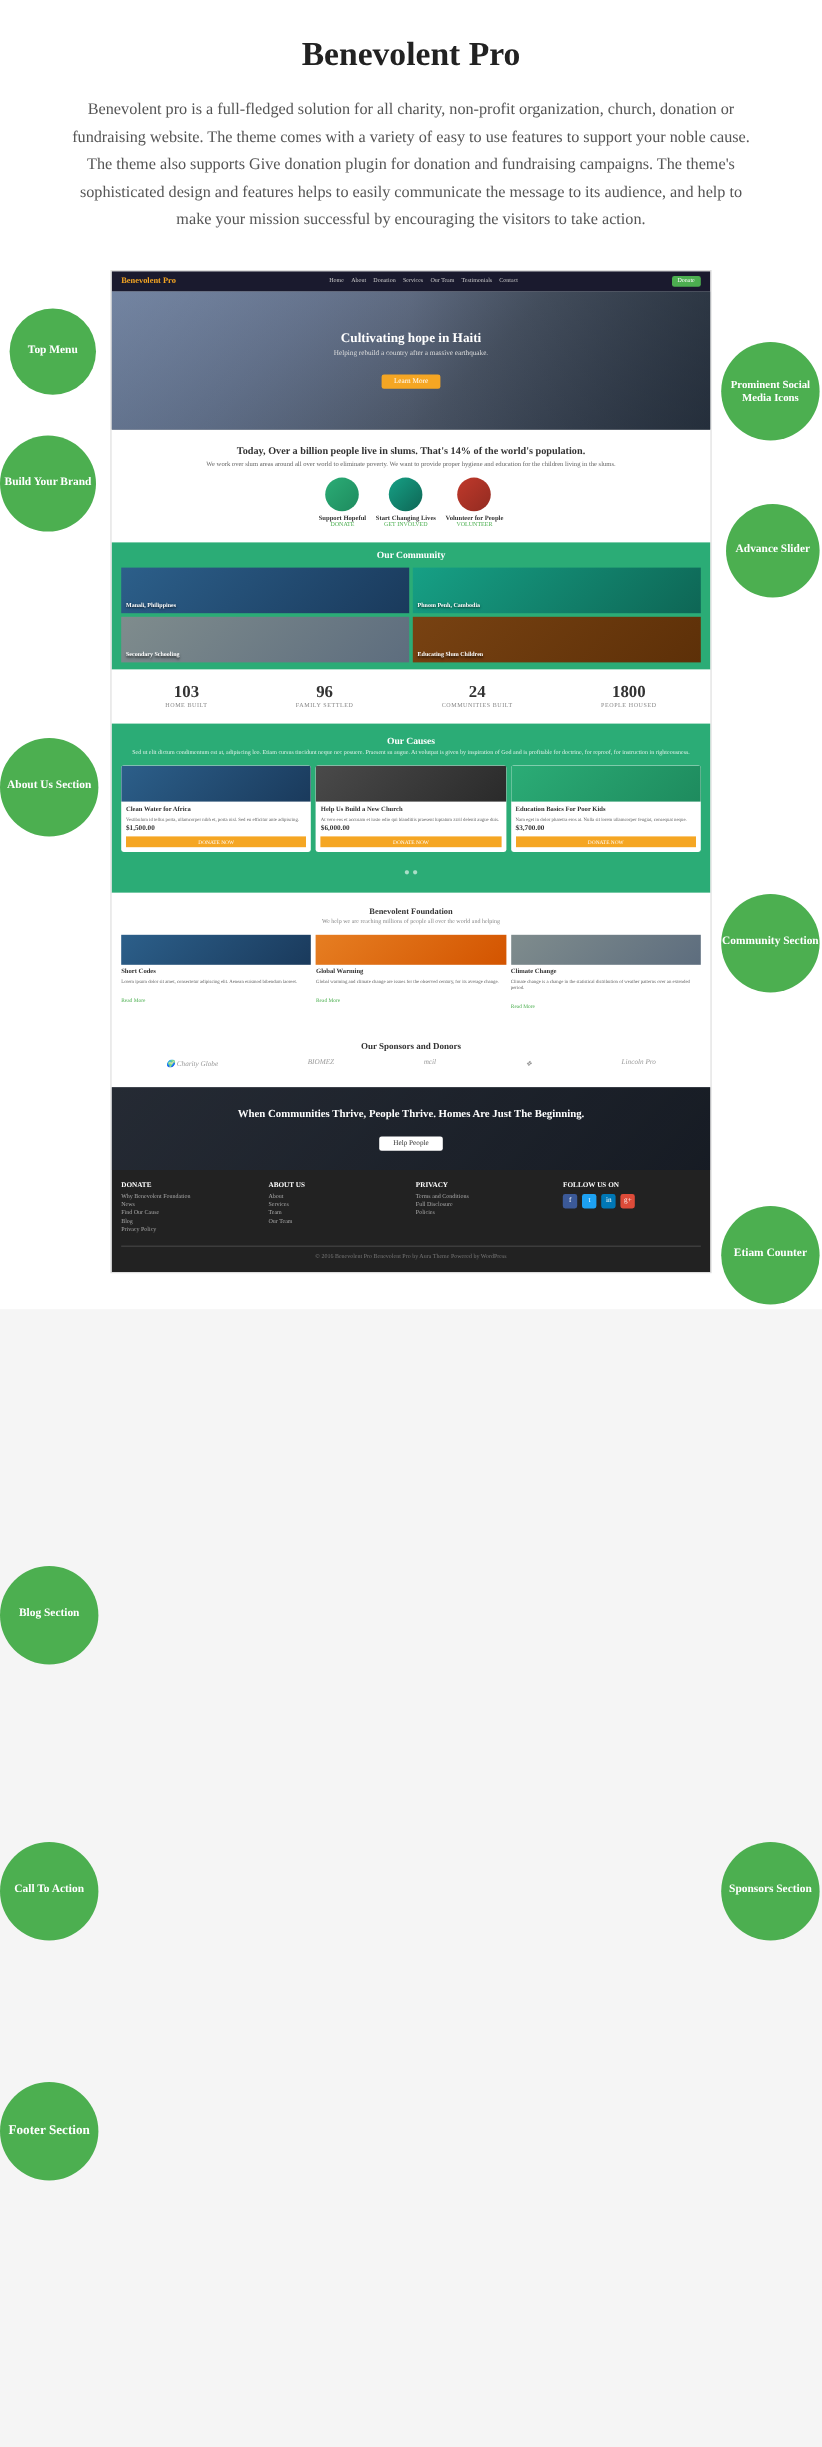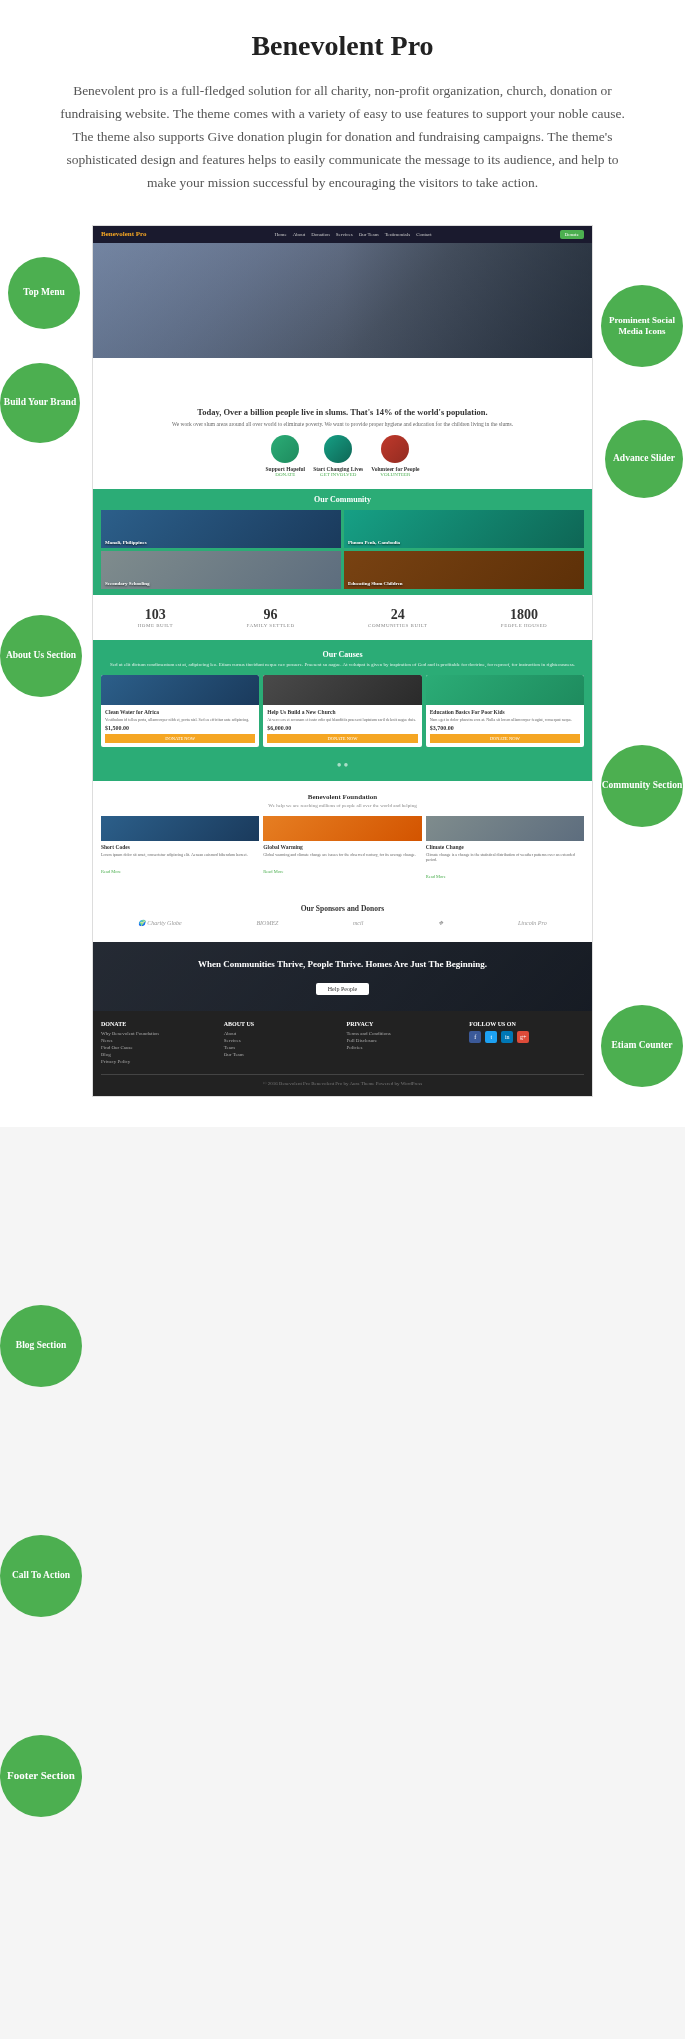--- a/index.html
+++ b/index.html
@@ -114,21 +114,20 @@
       border-radius: 2px;
       font-size: 6px;
       display: inline-block;
     }
 
     
     .preview-about {
       background: #fff;
       padding: 12px 10px;
       text-align: center;
-      margin-top: 37px;
     }
     .preview-about-title {
       font-size: 8.5px;
       color: #333;
       font-weight: bold;
       margin-bottom: 4px;
     }
     .preview-about-sub {
       font-size: 5.5px;
       color: #666;
@@ -476,20 +475,23 @@
 
     <div class="bubble" style="width:82px;height:82px;right:2px;top:520px;font-size:9.5px;">
       <span>Community Section</span>
     </div>
 
     <div class="bubble" style="width:82px;height:82px;right:2px;top:780px;font-size:9.5px;">
       <span>Etiam Counter</span>
     </div>
 
 
+    <div class="bubble" style="width:82px;height:82px;right:2px;top:1310px;font-size:9.5px;">
+      <span>Sponsors Section</span>
+    </div>
 
     <div class="website-preview" style="margin: 0 92px 0 92px;">
 
       <div class="preview-navbar">
         <span class="preview-navbar-logo">Benevolent Pro</span>
         <div class="preview-navbar-links">
           <span>Home</span>
           <span>About</span>
           <span>Donation</span>
           <span>Services</span>
@@ -497,20 +499,25 @@
           <span>Testimonials</span>
           <span>Contact</span>
         </div>
         <span class="preview-navbar-btn">Donate</span>
       </div>
 
       <div class="preview-hero-content" style="min-height:115px;background:linear-gradient(rgba(40,50,60,0.55),rgba(30,40,50,0.7));">
         <div class="preview-hero-bg" style="background:linear-gradient(135deg,#8b9dc3 0%,#6b7a99 30%,#4a5568 60%,#2d3748 100%);opacity:0.85;"></div>
 
         <div style="position:absolute;inset:0;background:linear-gradient(to right, rgba(60,80,100,0.3) 0%, rgba(30,40,50,0.1) 50%, rgba(20,30,40,0.5) 100%);"></div>
+        <div class="preview-hero-text">
+          <div class="preview-hero-title">Cultivating hope in Haiti</div>
+          <div class="preview-hero-sub">Helping rebuild a country after a massive earthquake.</div>
+          <span class="preview-hero-btn">Learn More</span>
+        </div>
       </div>
 
       <div class="preview-about">
         <div class="preview-about-title">Today, Over a billion people live in slums. That's 14% of the world's population.</div>
         <div class="preview-about-sub">We work over slum areas around all over world to eliminate poverty. We want to provide proper hygiene and education for the children living in the slums.</div>
         <div class="preview-about-cards">
           <div class="preview-about-card">
             <div class="preview-about-card-icon img-green"></div>
             <div class="preview-about-card-label">Support Hopeful</div>
             <div class="preview-about-card-link">DONATE</div>

